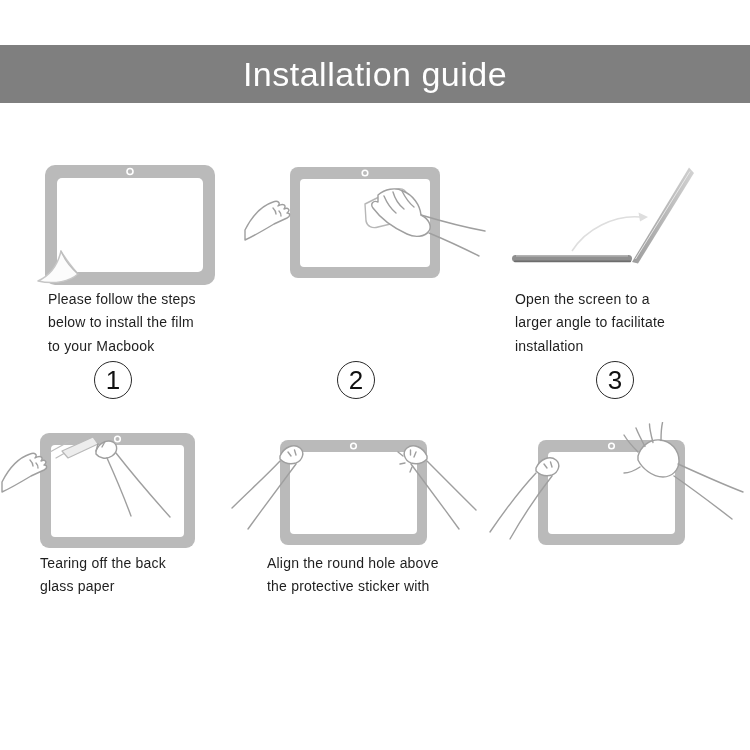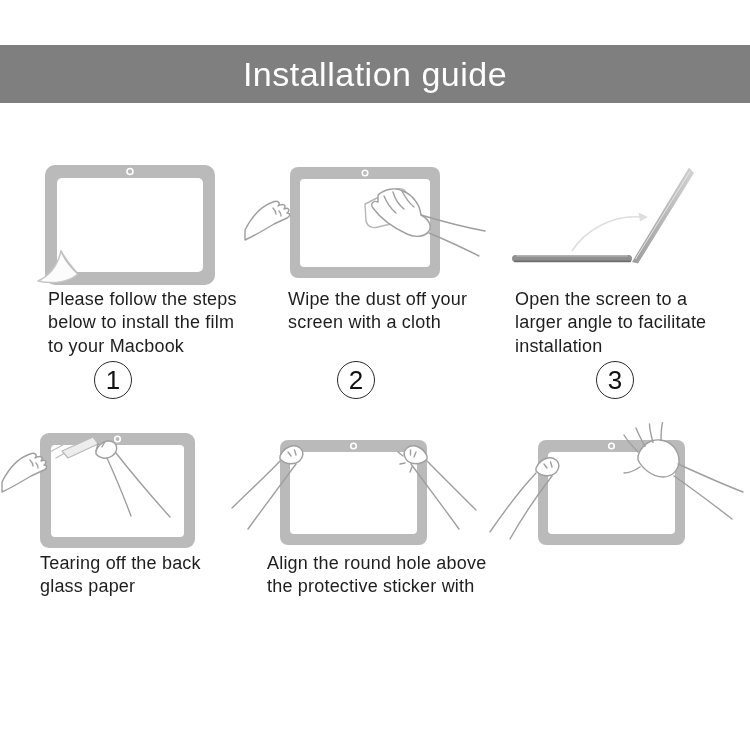--- a/index.html
+++ b/index.html
@@ -11,21 +11,21 @@
     position:absolute;left:0;top:45px;width:750px;height:58px;
     background:var(--header-bg,#7f7f7f);
     display:flex;align-items:center;justify-content:center;
   }
   .header-title{
     color:var(--header-text,#fff);font-size:34px;letter-spacing:.5px;font-weight:400;
   }
   .illu{position:absolute;}
   .caption{
     position:absolute;white-space:pre-line;color:var(--text,#1e1e1e);
-    font-size:18px;line-height:23.3px;letter-spacing:.2px;
+    font-size:14px;line-height:23.3px;letter-spacing:.2px;
   }
   .num{
     position:absolute;width:38px;height:38px;box-sizing:border-box;
     border:1.5px solid var(--circle-border,#2a2a2a);border-radius:50%;
     display:flex;align-items:center;justify-content:center;
     font-size:26px;color:#111;
   }
   
   .frame-outer{fill:var(--frame-gray,#bababa);}
   .frame-inner{fill:#fff;}
@@ -126,22 +126,20 @@
       <path class="hand" d="M150 34 C 153 24 162 17 172 18 C 183 19 191 28 191 39 C 191 48 184 55 175 55 C 164 55 154 46 150 38 Z"></path>
       <path class="ln" d="M150 30 C 144 24 139 18 136 13 M157 24.5 C 153 17 150 11 148 6 M165 20.5 C 163 13 161.5 7 161.5 2 M173 18.5 C 173 11 173.5 5 174.5 0.5" stroke-width="1.3"></path>
       <path class="ln" d="M152 45 C 146 49 141 51 136 51" stroke-width="1.2"></path>
       <path class="ln" d="M190 42 C 212 52 234 62 255 70 M186 54 C 206 68 226 83 244 97"></path>
     </svg>
   </div>
 
   <div class="caption" style="left:48px;top:288px">Please follow the steps
 below to install the film
 to your Macbook</div>
-  <div class="caption" style="left:288px;top:288px">Wipe the dust off your
-screen with a cloth</div>
   <div class="caption" style="left:40px;top:552px">Tearing off the back
 glass paper</div>
   <div class="caption" style="left:515px;top:288px">Open the screen to a
 larger angle to facilitate
 installation</div>
   <div class="caption" style="left:267px;top:552px">Align the round hole above
 the protective sticker with
 the macbook's camera along
 the top of the screen, from
 top to bottom</div>

